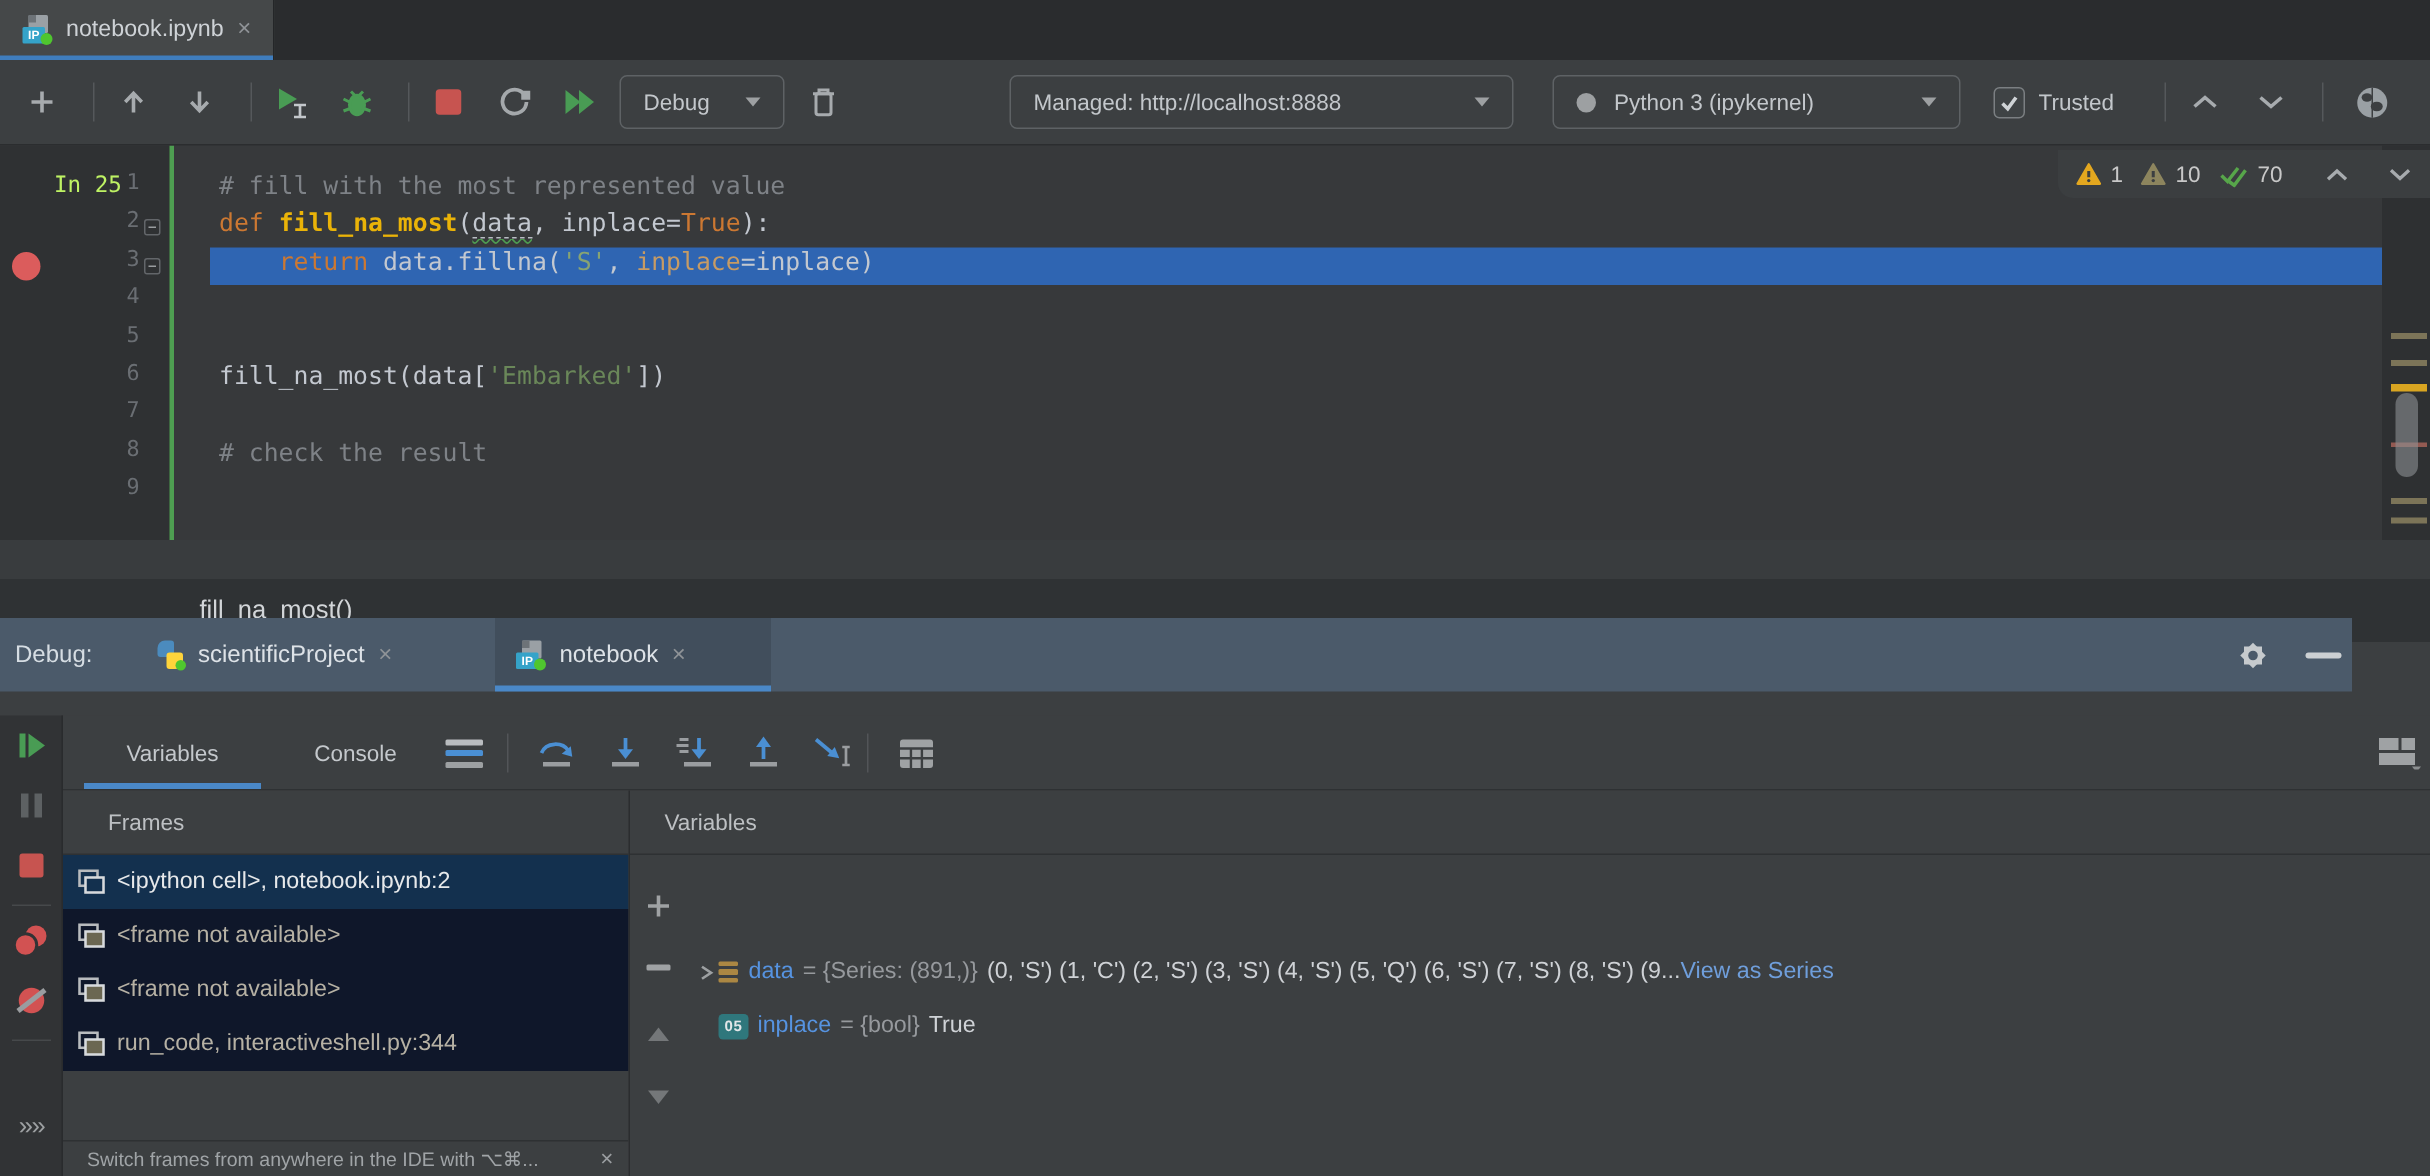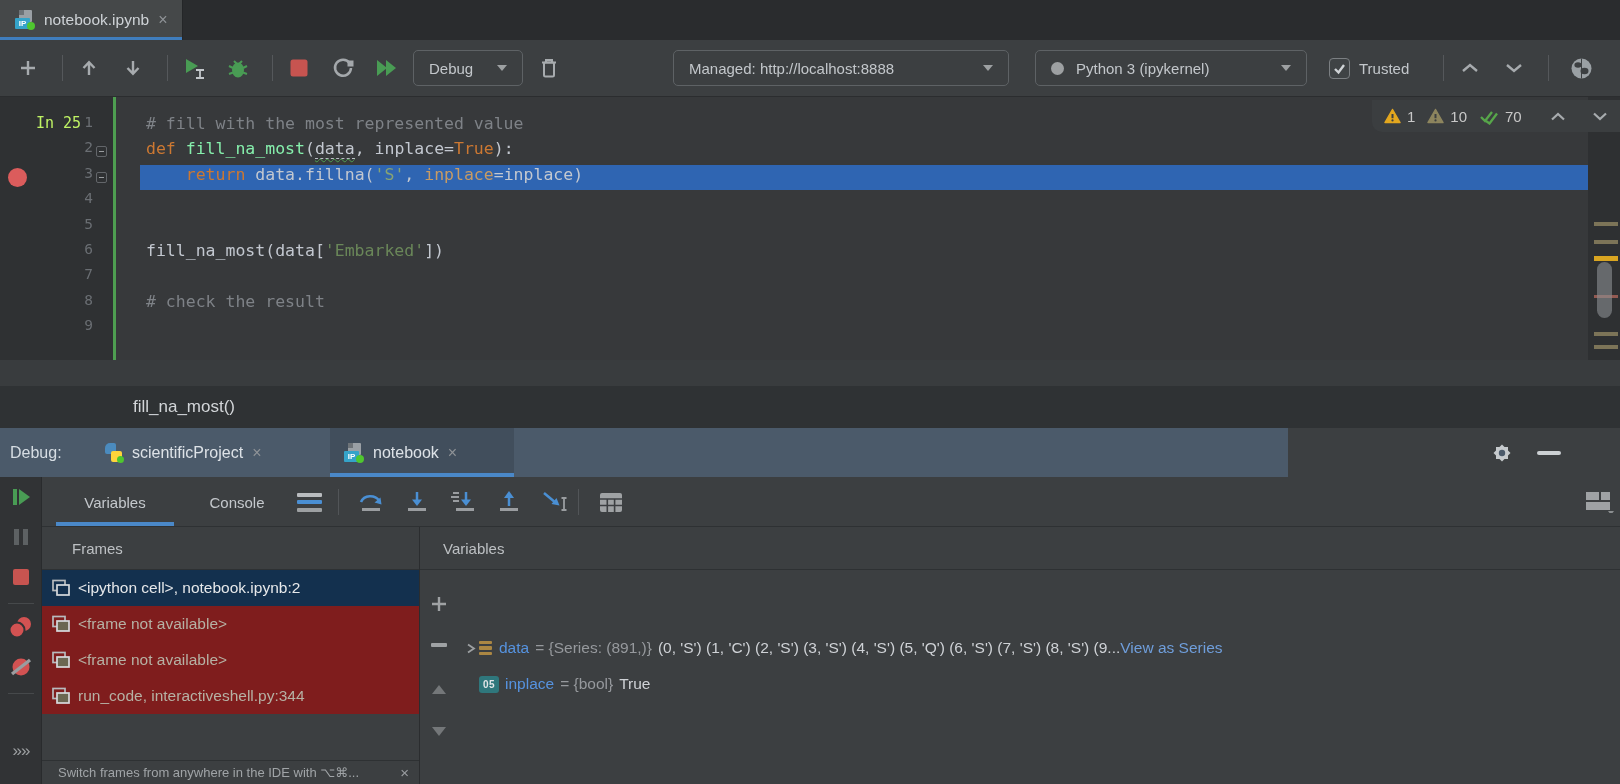--- a/index.html
+++ b/index.html
@@ -45,41 +45,41 @@
   .gut-num{height:25.4px;line-height:25.4px;font:14.5px "DejaVu Sans Mono",monospace;color:#6a6e73;}
   .fold-col{position:absolute;left:96px;top:17px;width:14px;}
   .fold-cell{height:25.4px;position:relative;}
   .fold-box{position:absolute;left:0;top:7px;width:11px;height:11px;border:1px solid #63666a;border-radius:2px;box-sizing:border-box;}
   .fold-box::after{content:"";position:absolute;left:2px;top:4px;width:5px;height:1px;background:#9a9da0;}
   .code-rows{position:absolute;left:0;right:0;top:17px;margin-left:24px;}
   .code-row{height:25.4px;line-height:25.4px;padding-left:6px;white-space:pre;
     font:16.5px "DejaVu Sans Mono",monospace;}
   .code-row.current{background:#2F65B2;}
   .seg-plain{color:#c3c8d0}.seg-comment{color:#7e8287}.seg-kw{color:#CC7832}
-  .seg-func{color:#86efac;font-weight:normal}.seg-str{color:#6A8759}.seg-nparam{color:#B3885A}
+  .seg-func{color:#eab308;font-weight:bold}.seg-str{color:#6A8759}.seg-nparam{color:#B3885A}
   .seg-param{color:#c3c8d0;border-bottom:1px dashed #b8bdc4;text-decoration:underline wavy #4E9E51 1px;text-underline-offset:4px;}
   .current .seg-str{color:#87a373}.current .seg-nparam{color:#c79b64}
   .bp-dot{position:absolute;left:8px;top:71px;width:19px;height:19px;border-radius:50%;background:#DB5C5C;z-index:4;}
   .stripe{position:absolute;right:0;top:0;width:32px;height:100%;background:#2e3032;z-index:2;}
   .smark{position:absolute;left:6px;width:24px;height:4px;background:#7c7458;}
   .smark.yellow{background:#D9A521;height:5px;}
   .smark.red{background:#935A52;height:3px;z-index:1;}
   .sthumb{position:absolute;left:9px;top:165px;width:15px;height:56px;border-radius:8px;background:rgba(140,143,146,.6);z-index:2;}
   .inspections{position:absolute;right:0;top:3px;width:248px;height:32px;background:#3b3e40;
     border-radius:0 0 0 10px;display:flex;align-items:center;gap:6px;padding:0 12px;box-sizing:border-box;z-index:5;}
   .insp-count{color:#c8c8c8;font-size:15px;margin-right:6px;}
 
   
   .below-editor{position:absolute;left:0;top:360px;width:1620px;height:68px;}
   .strip1{height:26px;background:#393c3e;}
   .strip2{height:42px;background:#2f3234;display:flex;align-items:center;}
   .next-cell-text{margin-left:133px;font-size:17px;color:#d2d5d8;}
 
   
-  .dbg-header{position:absolute;left:0;top:428px;width:1288px;height:49px;background:#4B5A6A;}
+  .dbg-header{position:absolute;left:0;top:412px;width:1568px;height:49px;background:#4B5A6A;}
   .dbg-label{position:absolute;left:10px;top:0;height:49px;display:flex;align-items:center;
     font-size:16px;color:#d6dde3;}
   .session-tab{position:absolute;top:0;height:49px;display:flex;align-items:center;gap:9px;padding:0 14px;box-sizing:border-box;}
   .session-tab .title{font-size:16px;color:#dde2e7;}
   .session-tab.active{background:rgba(0,0,0,.13);}
   .session-tab.active::after{content:"";position:absolute;left:0;right:0;bottom:0;height:4px;background:#4A88C8;}
   .py-icon{position:relative;width:19px;height:19px;}
   .py-top{position:absolute;left:1px;top:0;width:11px;height:11px;background:#4B8BBE;border-radius:5px 2px 2px 2px;}
   .py-bot{position:absolute;right:1px;bottom:0;width:11px;height:11px;background:#FFD43B;border-radius:2px 2px 5px 2px;}
   .py-dot{position:absolute;right:-1px;bottom:-1px;width:7px;height:7px;border-radius:50%;background:#4FC62F;}
@@ -108,21 +108,21 @@
     border-right:1px solid #2b2d2f;box-sizing:border-box;overflow:hidden;}
   .panel-header{height:43px;border-bottom:1px solid #2e3133;display:flex;align-items:center;
     font-size:15px;color:#bdc0c3;box-sizing:border-box;}
   .frames-panel .panel-header{padding-left:30px;}
   .thread-row{height:50px;display:flex;align-items:center;padding:0 18px 0 16px;}
   .thread-dot{width:15px;height:15px;border-radius:50%;background:#D3802C;margin-right:11px;}
   .thread-name{font-size:16px;color:#d3d5d7;flex:1;}
   .thread-caret{width:0;height:0;border-left:6px solid transparent;border-right:6px solid transparent;border-top:7px solid #b0b3b5;}
   .frame-row{height:36px;display:flex;align-items:center;padding-left:9px;white-space:nowrap;overflow:hidden;}
   .frame-row.selected{background:#13304E;color:#e6e8ea;}
-  .frame-row.library{background:#7f1d1d;color:#b6b1a4;}
+  .frame-row.library{background:#0f172a;color:#b6b1a4;}
   .frame-row svg{flex:none;margin-right:7px;}
   .frame-label{font-size:15.5px;}
   .frames-status{position:absolute;left:0;bottom:0;width:100%;height:24px;background:#3c3f41;border-top:1px solid #2e3133;
     display:flex;align-items:center;padding:0 10px 0 16px;box-sizing:border-box;}
   .frames-status .hint{font-size:13px;color:#a0a4a7;flex:1;}
   .frames-status .x{color:#9a9da0;font-size:15px;}
 
   
   .right-panel{position:absolute;left:420px;top:527px;width:1200px;height:257px;background:#3c3f41;overflow:hidden;}
   .right-panel .panel-header{padding-left:23px;}

